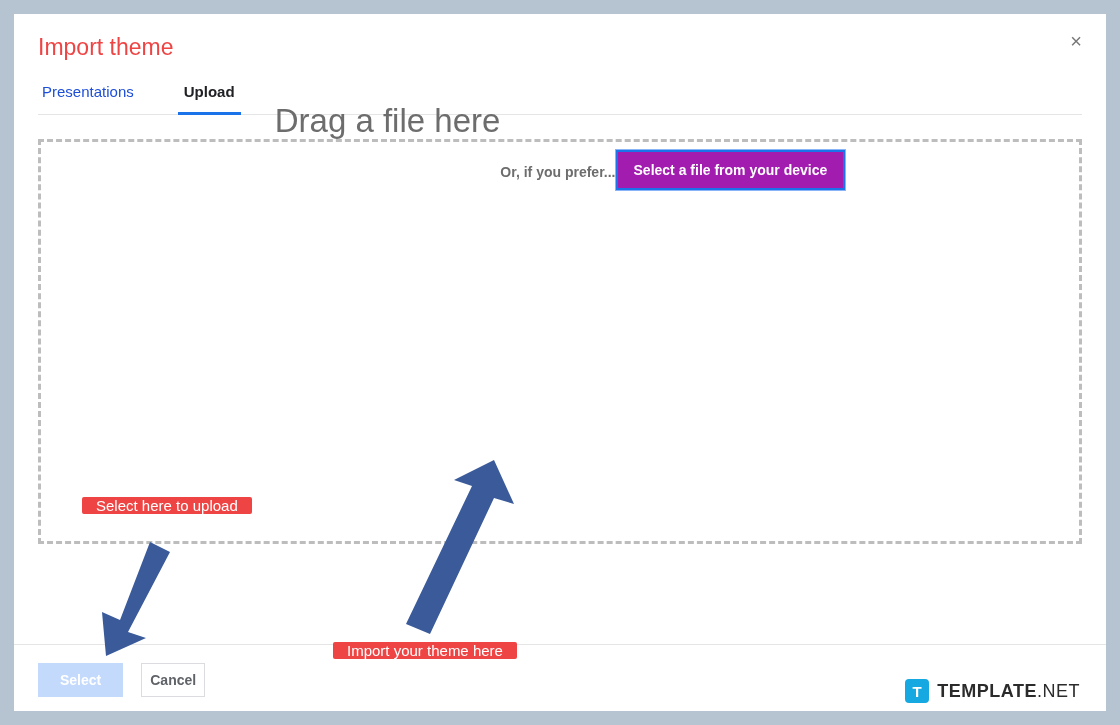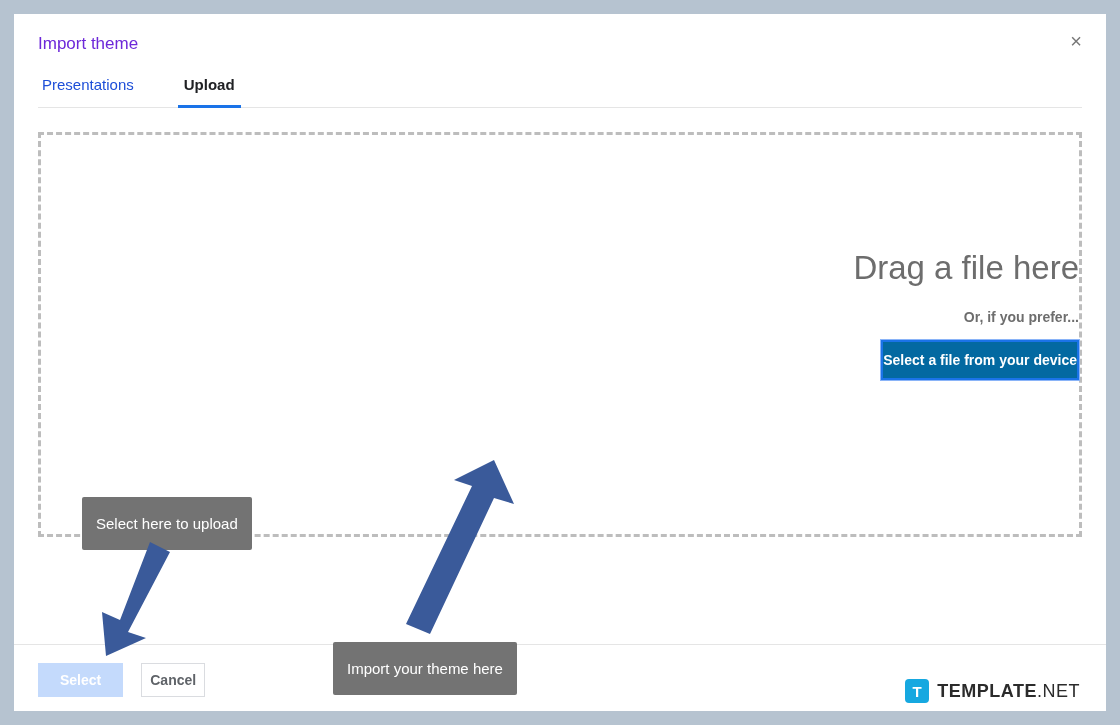--- a/index.html
+++ b/index.html
@@ -9,21 +9,21 @@
   .dialog {
     width: 100%; height: 100%; background: #fff;
     display: flex; flex-direction: column;
     position: relative;
   }
 
   .header {
     padding: 14px 24px 0 24px;
   }
   .title {
-    font-size: 17px; color: #6d28d9; font-weight: 400;
+    font-size: 23px; color: #ef4444; font-weight: 400;
     padding: 6px 0 22px 0;
   }
   .close-x {
     position: absolute; top: 16px; right: 24px;
     font-size: 20px; color: #777; cursor: pointer;
     font-family: Arial;
   }
 
   .tabs {
     display: flex; gap: 50px;
@@ -41,37 +41,37 @@
     content: ""; position: absolute; left: -6px; right: -6px; bottom: -1px;
     height: 3px; background: #1a73e8;
   }
 
   .body-area {
     flex: 1; padding: 24px 24px 0 24px;
   }
   .dropzone {
     width: 100%; height: 405px;
     border: 3px dashed #bdbdbd;
-    display: flex; flex-direction: column;
-    align-items: flex-end; justify-content: center;
+    display: flex; flex-direction: row;
+    align-items: flex-start; justify-content: center;
   }
   .drop-text {
     font-size: 33px; color: #6d6d6d; font-weight: 400;
     margin-top: -40px;
   }
   .prefer-text {
     font-size: 14px; color: #6d6d6d; font-weight: 700;
     margin-top: 22px;
   }
   .device-btn {
-    margin-top: 15px;
-    background: #0369a1; color: #fff;
+    margin-top: 8px;
+    background: #a21caf; color: #fff;
     border: 2px solid #1a73e8;
     outline: 1px solid #8ab4f8;
-    padding: 10px 0; font-size: 14px; font-weight: 700;
+    padding: 10px 16px; font-size: 14px; font-weight: 700;
     cursor: pointer;
   }
 
   .footer {
     border-top: 1px solid #e5e5e5;
     padding: 18px 24px 14px 24px;
     display: flex; align-items: flex-start; gap: 18px;
   }
   .select-btn {
     background: #c4dafc; color: #fff;
@@ -81,22 +81,22 @@
   .cancel-btn {
     background: #fff; color: #5f6368;
     border: 1px solid #dadce0;
     padding: 8px 8px; font-size: 14px; font-weight: 700;
     cursor: pointer;
   }
 
   
   .callout {
     position: absolute;
-    background: #737373; color: #fff;
-    font-size: 15px; padding: 18px 14px;
+    background: #ef4444; color: #fff;
+    font-size: 15px; padding: 0 14px;
     border-radius: 2px;
     white-space: nowrap;
   }
 
   
   svg.arrow { position: absolute; }
 
   
   .brand {
     position: absolute; right: 26px; bottom: 8px;

